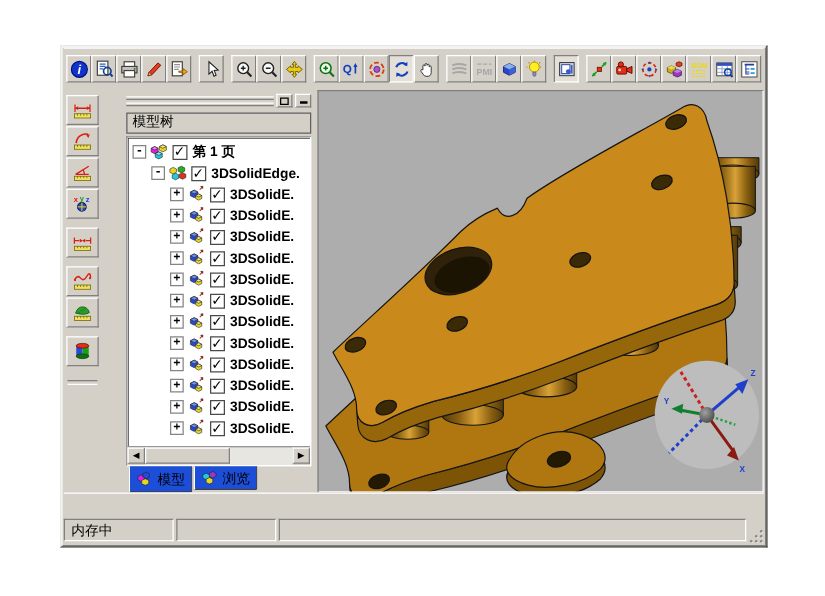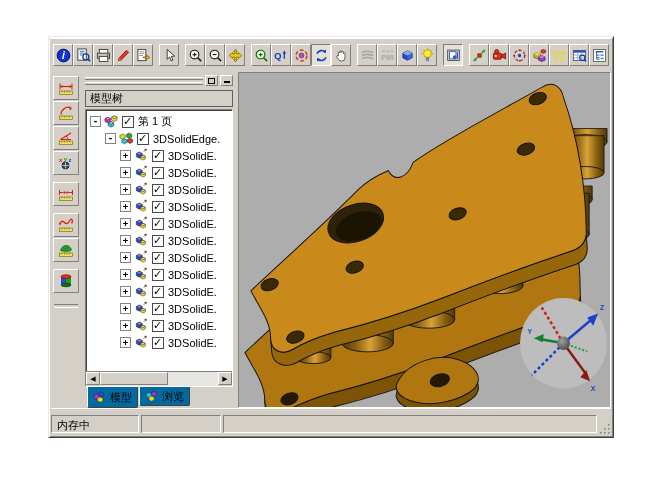--- a/index.html
+++ b/index.html
@@ -22,60 +22,60 @@
   .tb-gap{width:6px;height:22px;flex:none;}
   .ico{display:inline-flex;line-height:0;}
   
   .client{flex:1;display:flex;min-height:0;padding-top:1px;}
   .sidebar{width:30px;flex:none;display:flex;flex-direction:column;align-items:center;padding-top:4px;}
   .sbtn{width:26px;height:24px;flex:none;display:flex;align-items:center;justify-content:center;
     background:#d4d0c8;border:1px solid;border-color:#fff #808080 #808080 #fff;box-sizing:border-box;margin-bottom:1px;}
   .side-gap{height:6px;flex:none;}
   .side-sep{width:24px;height:2px;border-top:1px solid #808080;border-bottom:1px solid #fff;margin-top:10px;}
   
-  .panel{width:152px;flex:none;display:flex;flex-direction:column;margin-left:2px;min-height:0;}
+  .panel{width:152px;flex:none;display:flex;flex-direction:column;margin-left:18px;min-height:0;}
   .panel-top{display:flex;align-items:center;height:13px;margin:2px 2px 2px 2px;flex:none;}
   .grip{flex:1;padding-top:1px;}
   .grip div{height:1px;border-top:1px solid #fff;border-bottom:1px solid #808080;margin:2px 0;}
   .pbtn{width:13px;height:11px;margin-left:2px;background:#d4d0c8;border:1px solid;
     border-color:#fff #808080 #808080 #fff;display:flex;align-items:center;justify-content:center;box-sizing:border-box;}
   .glyph-sq{width:5px;height:4px;border:1px solid #000;}
   .glyph-bar{width:6px;height:2px;background:#000;margin-top:3px;}
   .panel-title{height:15px;line-height:15px;border:1px solid #606060;margin:1px 2px 2px 2px;
     padding-left:4px;flex:none;background:#d4d0c8;}
   .treebox{flex:1;margin:0 2px;background:#fff;border:1px solid;border-color:#808080 #fff #fff #808080;
     box-shadow:inset 1px 1px 0 #404040;display:flex;flex-direction:column;min-height:0;box-sizing:border-box;}
   .tree{flex:1;overflow:hidden;padding:3px 0 0 2px;}
   .trow{display:flex;align-items:center;height:17px;white-space:nowrap;}
   .t-ind{flex:none;}
   .exp{width:11px;height:11px;flex:none;border:1px solid #848484;background:#fff;box-sizing:border-box;
     font:bold 9px/8px "DejaVu Sans Mono",monospace;text-align:center;color:#000;}
   .cb{width:12px;height:12px;flex:none;border:1px solid #4a4a4a;background:#fff;box-sizing:border-box;
     margin-left:3px;position:relative;}
   .cb span{position:absolute;left:0px;top:-2px;font-size:11px;font-weight:bold;}
   .t-ico{margin-left:2px;flex:none;line-height:0;}
-  .t-label{margin-left:4px;}
+  .t-label{margin-left:4px;font-weight:bold;}
   .hscroll{height:14px;flex:none;display:flex;background:#d4d0c8;border-top:1px solid #808080;}
   .sarrow{width:14px;height:13px;background:#d4d0c8;border:1px solid;border-color:#fff #808080 #808080 #fff;
     box-sizing:border-box;display:flex;align-items:center;justify-content:center;flex:none;}
   .tri{font-size:7px;line-height:7px;}
   .strack{flex:1;background:#e8e6e0;position:relative;}
   .sthumb{position:absolute;left:0;top:0;width:58%;height:13px;background:#d4d0c8;
     border:1px solid;border-color:#fff #808080 #808080 #fff;box-sizing:border-box;}
   .tabs{height:21px;flex:none;display:flex;align-items:flex-start;padding-left:4px;}
-  .tab{height:18px;display:flex;align-items:center;gap:3px;padding:0 5px;background:#0369a1;
+  .tab{height:18px;display:flex;align-items:center;gap:3px;padding:0 5px;background:#1d4ed8;
     border:1px solid;border-color:#d4d0c8 #404040 #404040 #fff;border-top:none;
     border-radius:0 0 2px 2px;margin-right:1px;}
   .tab.active{height:20px;border-left-color:#fff;position:relative;z-index:2;}
   
   .viewport{flex:1;margin-left:3px;border:1px solid;border-color:#808080 #fff #fff #808080;
     background:#adadad;position:relative;min-width:0;box-sizing:border-box;}
   .viewport svg{position:absolute;left:0;top:0;width:100%;height:100%;}
   
-  .statusbar{height:24px;flex:none;display:flex;align-items:center;gap:2px;padding-top:3px;border-top:1px solid #fff;}
+  .statusbar{height:24px;flex:none;display:flex;align-items:center;gap:2px;padding-top:17px;border-top:1px solid #fff;}
   .scell{height:18px;line-height:16px;background:#d4d0c8;border:1px solid;border-color:#808080 #fff #fff #808080;
     box-sizing:border-box;padding:1px 5px;overflow:hidden;}
   .c0{width:88px;flex:none;}
   .c1{width:80px;flex:none;}
   .c2{width:84px;flex:none;}
   .c3{flex:1;}
   .grip-corner{width:12px;height:12px;flex:none;align-self:flex-end;margin-bottom:1px;}
 </style>
 </head>
 <body>

